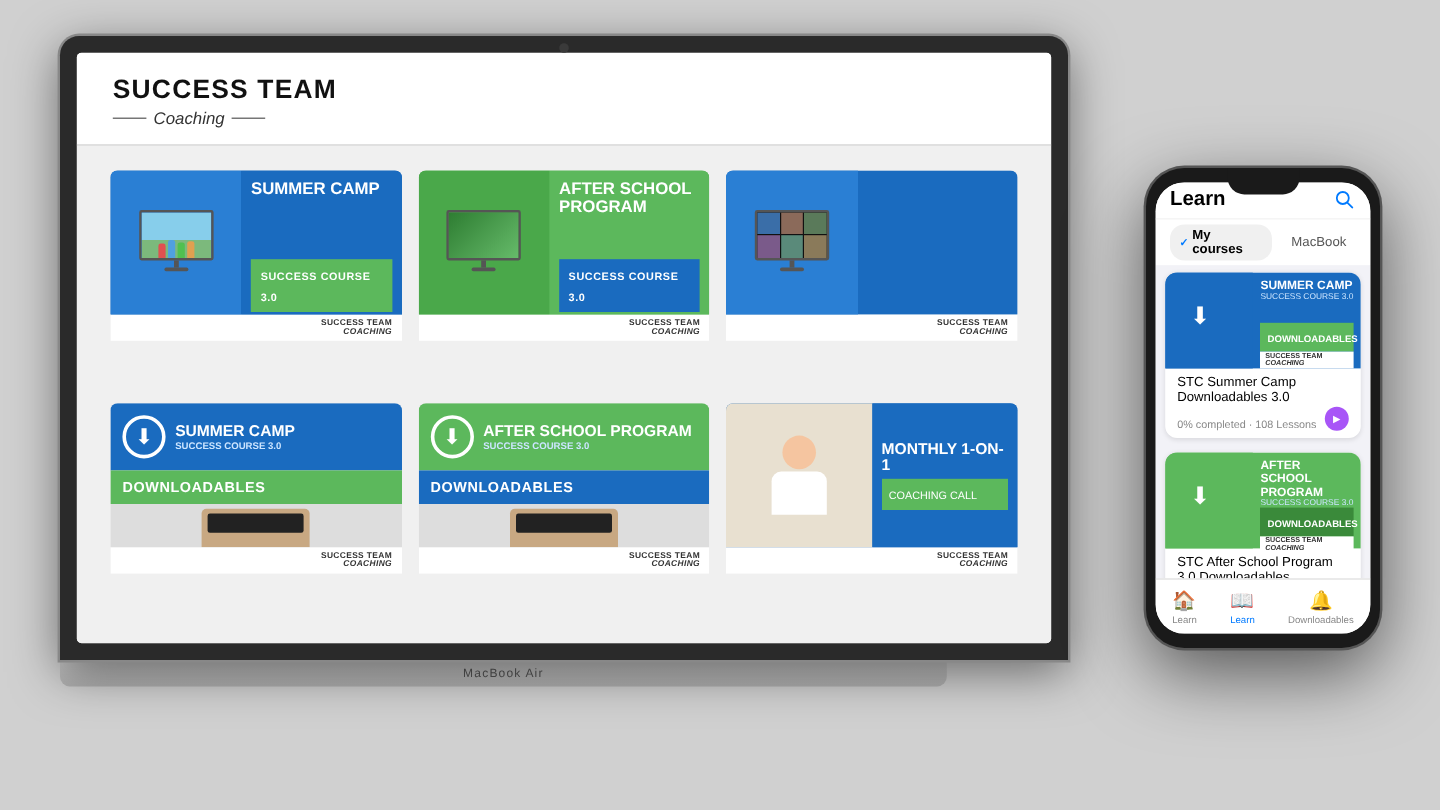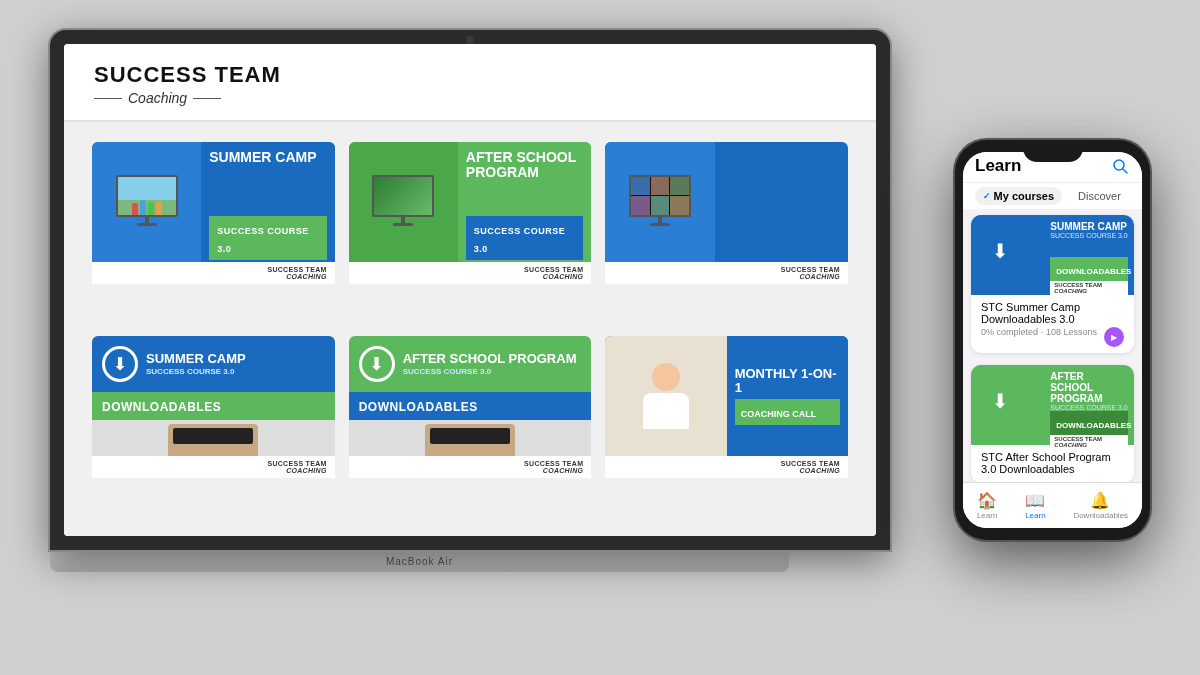--- a/index.html
+++ b/index.html
@@ -321,21 +321,21 @@
       text-transform: uppercase;
       line-height: 1.1;
     }
     .card-monthly .monthly-green {
       background: #5cb85c;
       padding: 4px 6px;
       margin-top: 4px;
     }
     .card-monthly .monthly-green span {
       color: white;
-      font-weight: 700;
+      font-weight: 400;
       font-size: 9px;
       text-transform: uppercase;
     }
 
     
     .person-figure {
       display: flex;
       flex-direction: column;
       align-items: center;
       gap: 2px;
@@ -537,21 +537,21 @@
     .phone-card-info .card-name {
       font-size: 11px;
       font-weight: 400;
       color: #000;
     }
     .phone-card-info .card-meta {
       font-size: 9px;
       color: #888;
       margin-top: 2px;
       display: flex;
-      align-items: flex-start;
+      align-items: flex-end;
       justify-content: space-between;
     }
     .play-btn {
       width: 20px;
       height: 20px;
       background: #a855f7;
       border-radius: 50%;
       display: flex;
       align-items: center;
       justify-content: center;
@@ -817,21 +817,21 @@
         </svg>
       </div>
     </div>
 
     <div class="phone-tabs">
       <div class="phone-tab active">
         <span class="check-mark">✓</span>
         <span>My courses</span>
       </div>
       <div class="phone-tab">
-        <span>Discover</span>
+        <span>MacBook</span>
       </div>
     </div>
 
     <div class="phone-scroll">
 
       <div class="phone-course-card">
         <div class="phone-card-banner">
           <div class="p-left">
             <div class="dl-icon" style="border-color:white;color:white;font-size:20px;width:32px;height:32px;">⬇</div>
           </div>

